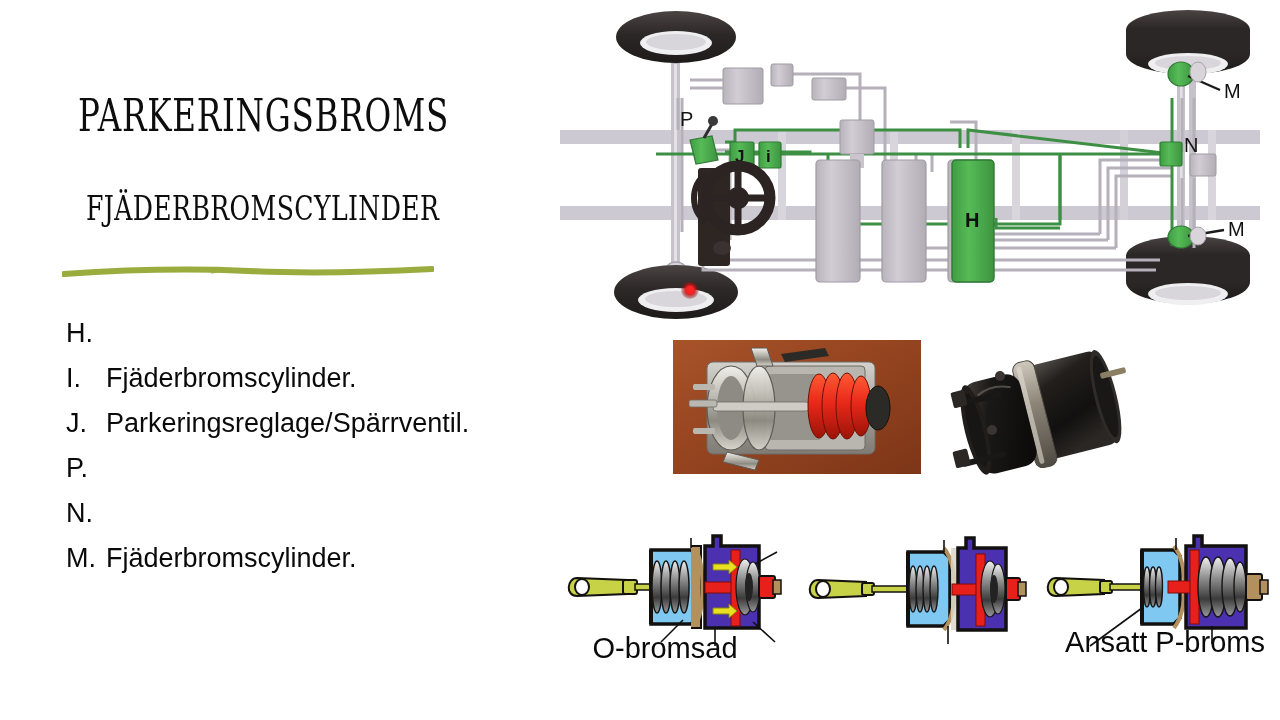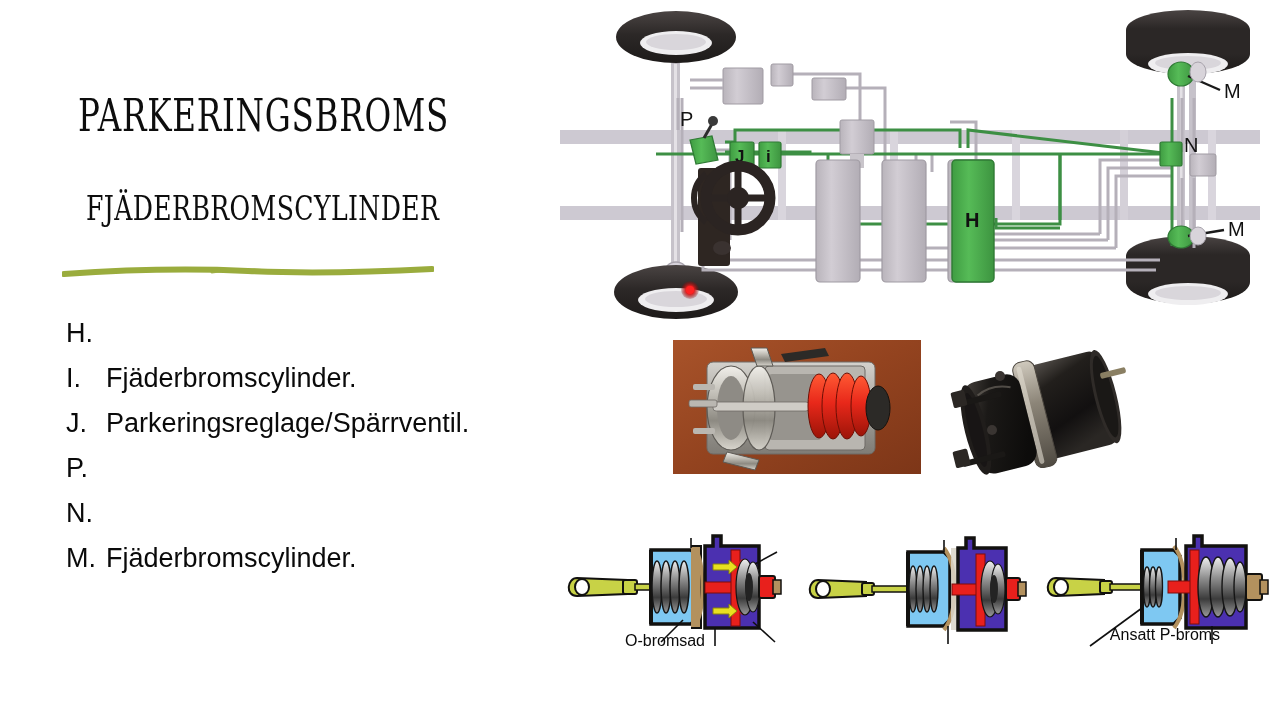--- a/index.html
+++ b/index.html
@@ -69,21 +69,21 @@
     overflow:hidden;
   }
 
   
   .fig{position:absolute;width:240px;height:150px;}
   .fig svg{display:block;}
   .fig-caption{
     position:absolute;
     width:240px;
     text-align:center;
-    font-size:16px;
+    font-size:29px;
     color:#0a0a0a;
     white-space:nowrap;
   }
   #fig-1{left:565px;top:512px;}
   #fig-2{left:808px;top:514px;}
   #fig-3{left:1046px;top:512px;}
   #cap-1{left:545px;top:632px;}
   #cap-2{left:775px;top:632px;}
   #cap-3{left:1045px;top:626px;}
 </style>

